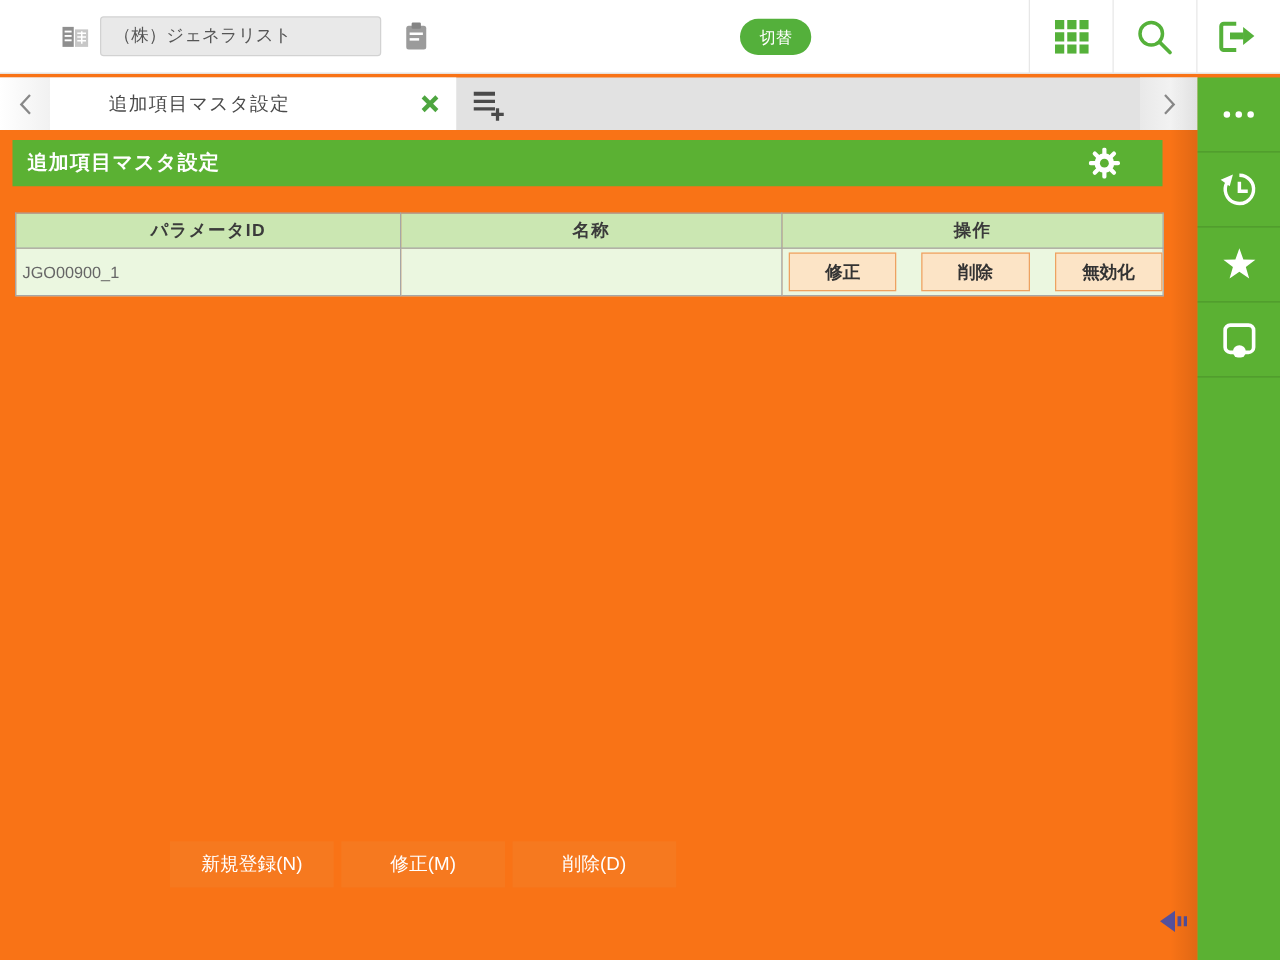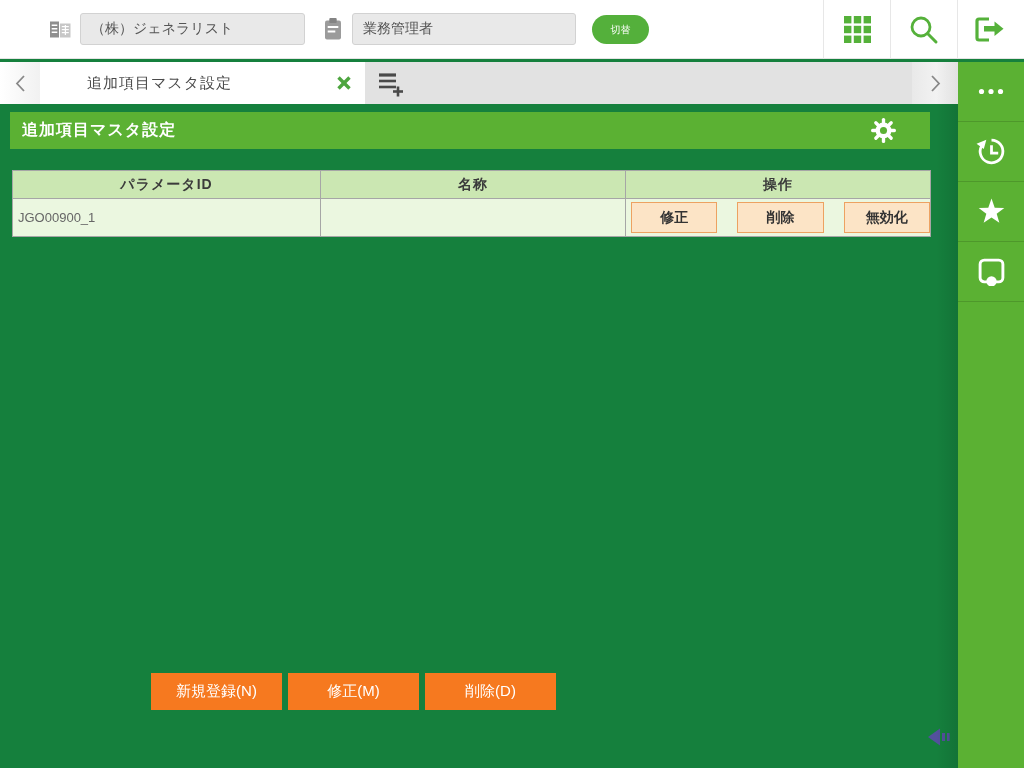--- a/index.html
+++ b/index.html
@@ -1,38 +1,38 @@
 <!DOCTYPE html>
 <html><head>
 <meta charset="utf-8">
 <style>
   * { margin:0; padding:0; box-sizing:border-box; }
   html,body { width:1024px; height:768px; }
   body {
     font-family:"Liberation Sans","DejaVu Sans",sans-serif;
     background:#ffffff; overflow:hidden; position:relative;
   }
-  .screen { position:absolute; inset:0; width:1024px; height:768px; background:#15803d; }
+  .screen { position:absolute; inset:0; width:1024px; height:768px; background:#f97316; }
 
   
   .topbar { position:absolute; top:0; left:0; width:1024px; height:59px; background:#fff; border-bottom:1px solid #e4e4e4; }
   .icon-wrap { position:absolute; display:flex; align-items:center; justify-content:center; }
   .company-icon { left:49px; top:18px; }
   .clipboard-icon { left:323px; top:17px; }
   .hdr-input {
     position:absolute; top:13px; height:32px; background:#e9e9e9;
     border:1px solid #d2d2d2; border-radius:3px; font-size:14px; color:#555;
     padding:0 10px; font-family:inherit;
   }
   .company-input { left:80px; width:225px; }
   .role-input { left:352px; width:224px; }
   .switch-btn {
     position:absolute; left:592px; top:15px; width:57px; height:29px;
     background:#54b03b; color:#fff; border:none; border-radius:15px;
-    font-size:10px; font-family:inherit; cursor:pointer;
+    font-size:13px; font-family:inherit; cursor:pointer;
   }
   .hdr-sep { position:absolute; top:0; width:1px; height:59px; background:#e7e7e7; }
   .sep1 { left:823px; } .sep2 { left:890px; } .sep3 { left:957px; }
   .hdr-iconbtn { position:absolute; top:0; width:60px; height:58px; background:transparent; border:none; display:flex; align-items:center; justify-content:center; cursor:pointer; }
   .apps-btn { left:827px; } .search-btn { left:893px; } .logout-btn { left:959px; }
 
   
   .tabbar { position:absolute; top:62px; left:0; width:958px; height:42px; background:#e2e2e2; }
   .tab-prev { position:absolute; left:0; top:0; width:40px; height:42px; background:linear-gradient(to right,#ffffff,#f1f1f1); display:flex; align-items:center; justify-content:center; cursor:pointer; }
   .tab-active { position:absolute; left:40px; top:0; width:325px; height:42px; background:#ffffff; display:flex; align-items:center; cursor:pointer; }
@@ -57,21 +57,21 @@
   .col-id { width:308px; } .col-name { width:305px; } .col-ops { width:305px; }
   .cell-id { padding-left:5px; font-size:13px; color:#666; }
   .cell-actions { vertical-align:middle; }
   .actions-wrap { display:flex; gap:20px; padding-left:5px; align-items:center; }
   .row-btn {
     width:87px; height:31px; background:#fce4c6; border:1px solid #eda261;
     font-size:14px; font-weight:bold; color:#333; font-family:inherit; cursor:pointer;
   }
 
   
-  .footer-btns { position:absolute; top:673px; left:151px; display:flex; gap:6px;align-items:center; }
+  .footer-btns { position:absolute; top:673px; left:136px; display:flex; gap:6px;align-items:center; }
   .o-btn {
     width:131px; height:37px; background:#f6791f; border:none; color:#fff;
     font-size:15px; font-family:inherit; cursor:pointer;
   }
 
   
   .collapse { position:absolute; left:927px; top:726px; cursor:pointer; display:flex; }
 
   
   .shadow-strip { position:absolute; left:936px; top:62px; width:22px; height:706px; background:linear-gradient(to right, rgba(0,0,0,0), rgba(0,0,0,0.10)); pointer-events:none; }
@@ -99,21 +99,20 @@
     </span>
     <input class="hdr-input company-input" readonly="" value="（株）ジェネラリスト" style="">
     <span class="icon-wrap clipboard-icon">
       <svg width="20" height="25" viewBox="0 0 20 25">
         <rect x="2" y="3.5" width="16" height="19" rx="2" fill="#9b9b9b"></rect>
         <rect x="6.3" y="1" width="7.4" height="5" rx="1" fill="#848484"></rect>
         <rect x="4.7" y="9" width="10.6" height="2" fill="#fff"></rect>
         <rect x="4.7" y="13.5" width="7.6" height="2" fill="#fff"></rect>
       </svg>
     </span>
-    <input class="hdr-input role-input" readonly="" value="業務管理者" style="">
     <button class="switch-btn">切替</button>
 
     <div class="hdr-sep sep1"></div>
     <div class="hdr-sep sep2"></div>
     <div class="hdr-sep sep3"></div>
 
     <button class="hdr-iconbtn apps-btn">
       <svg width="27" height="27" viewBox="0 0 27 27" fill="#55b13a">
         <rect x="0" y="0" width="7.4" height="7.4"></rect>
           <rect x="9.8" y="0" width="7.4" height="7.4"></rect>

